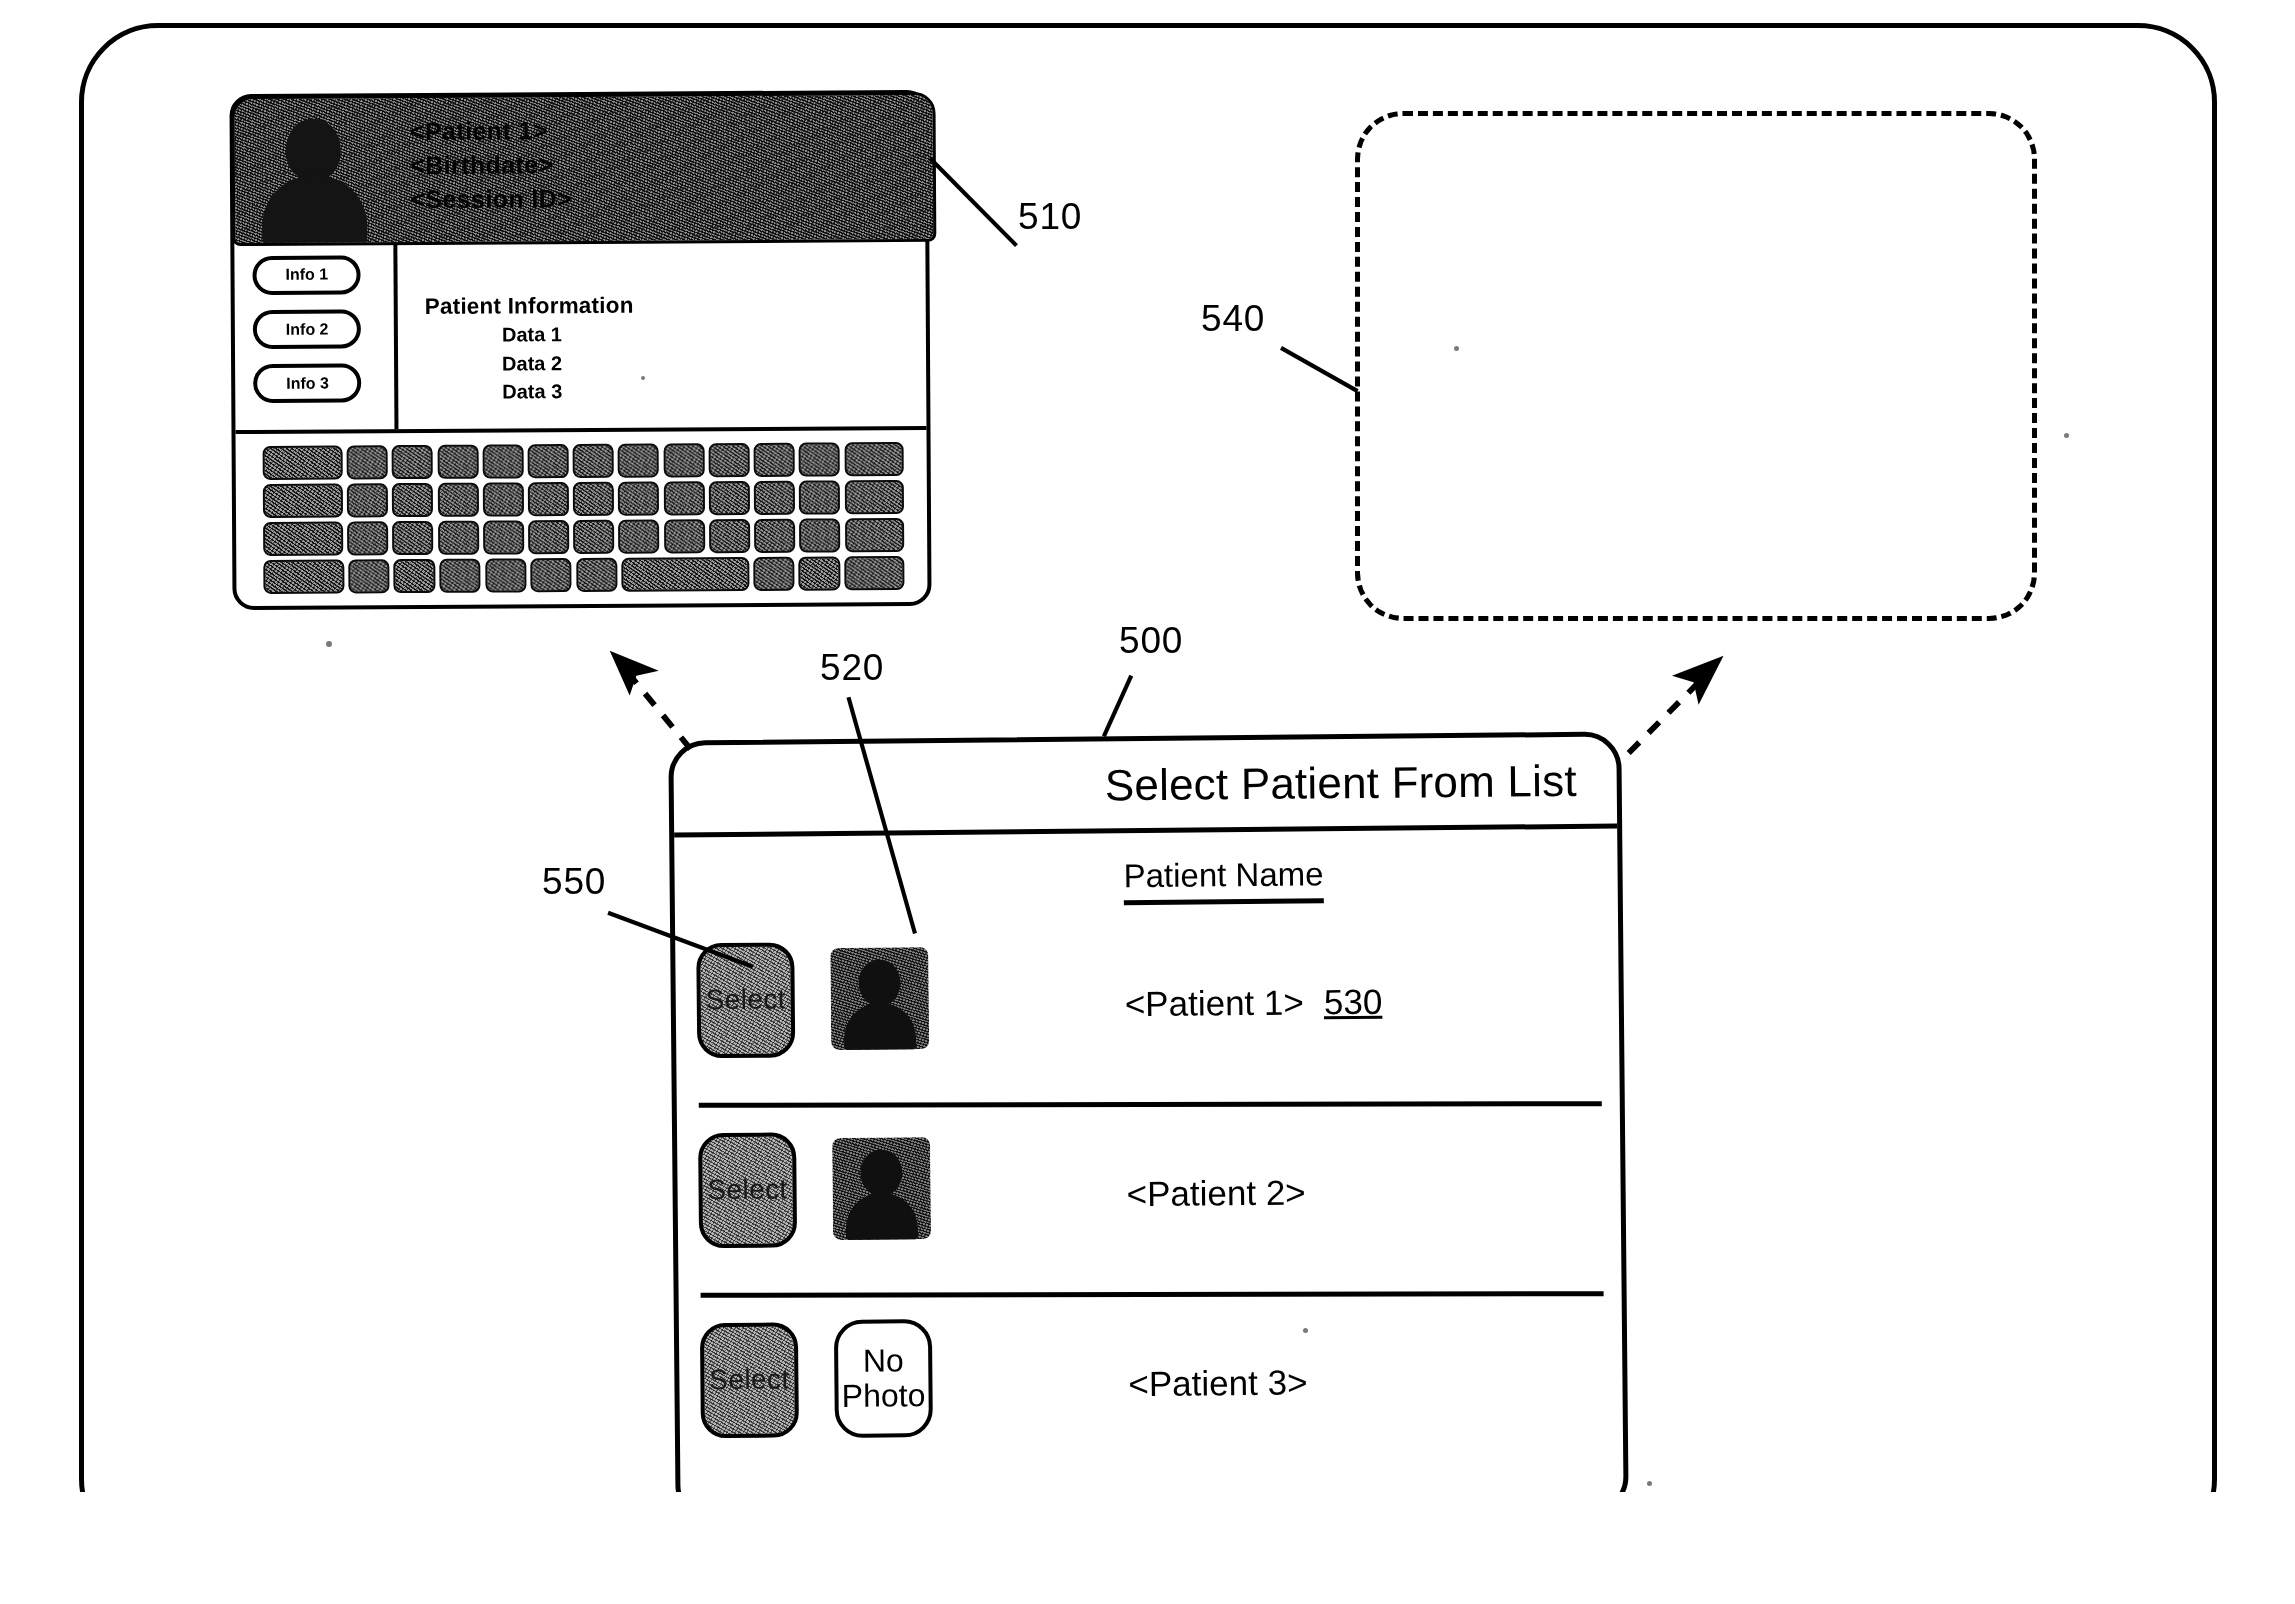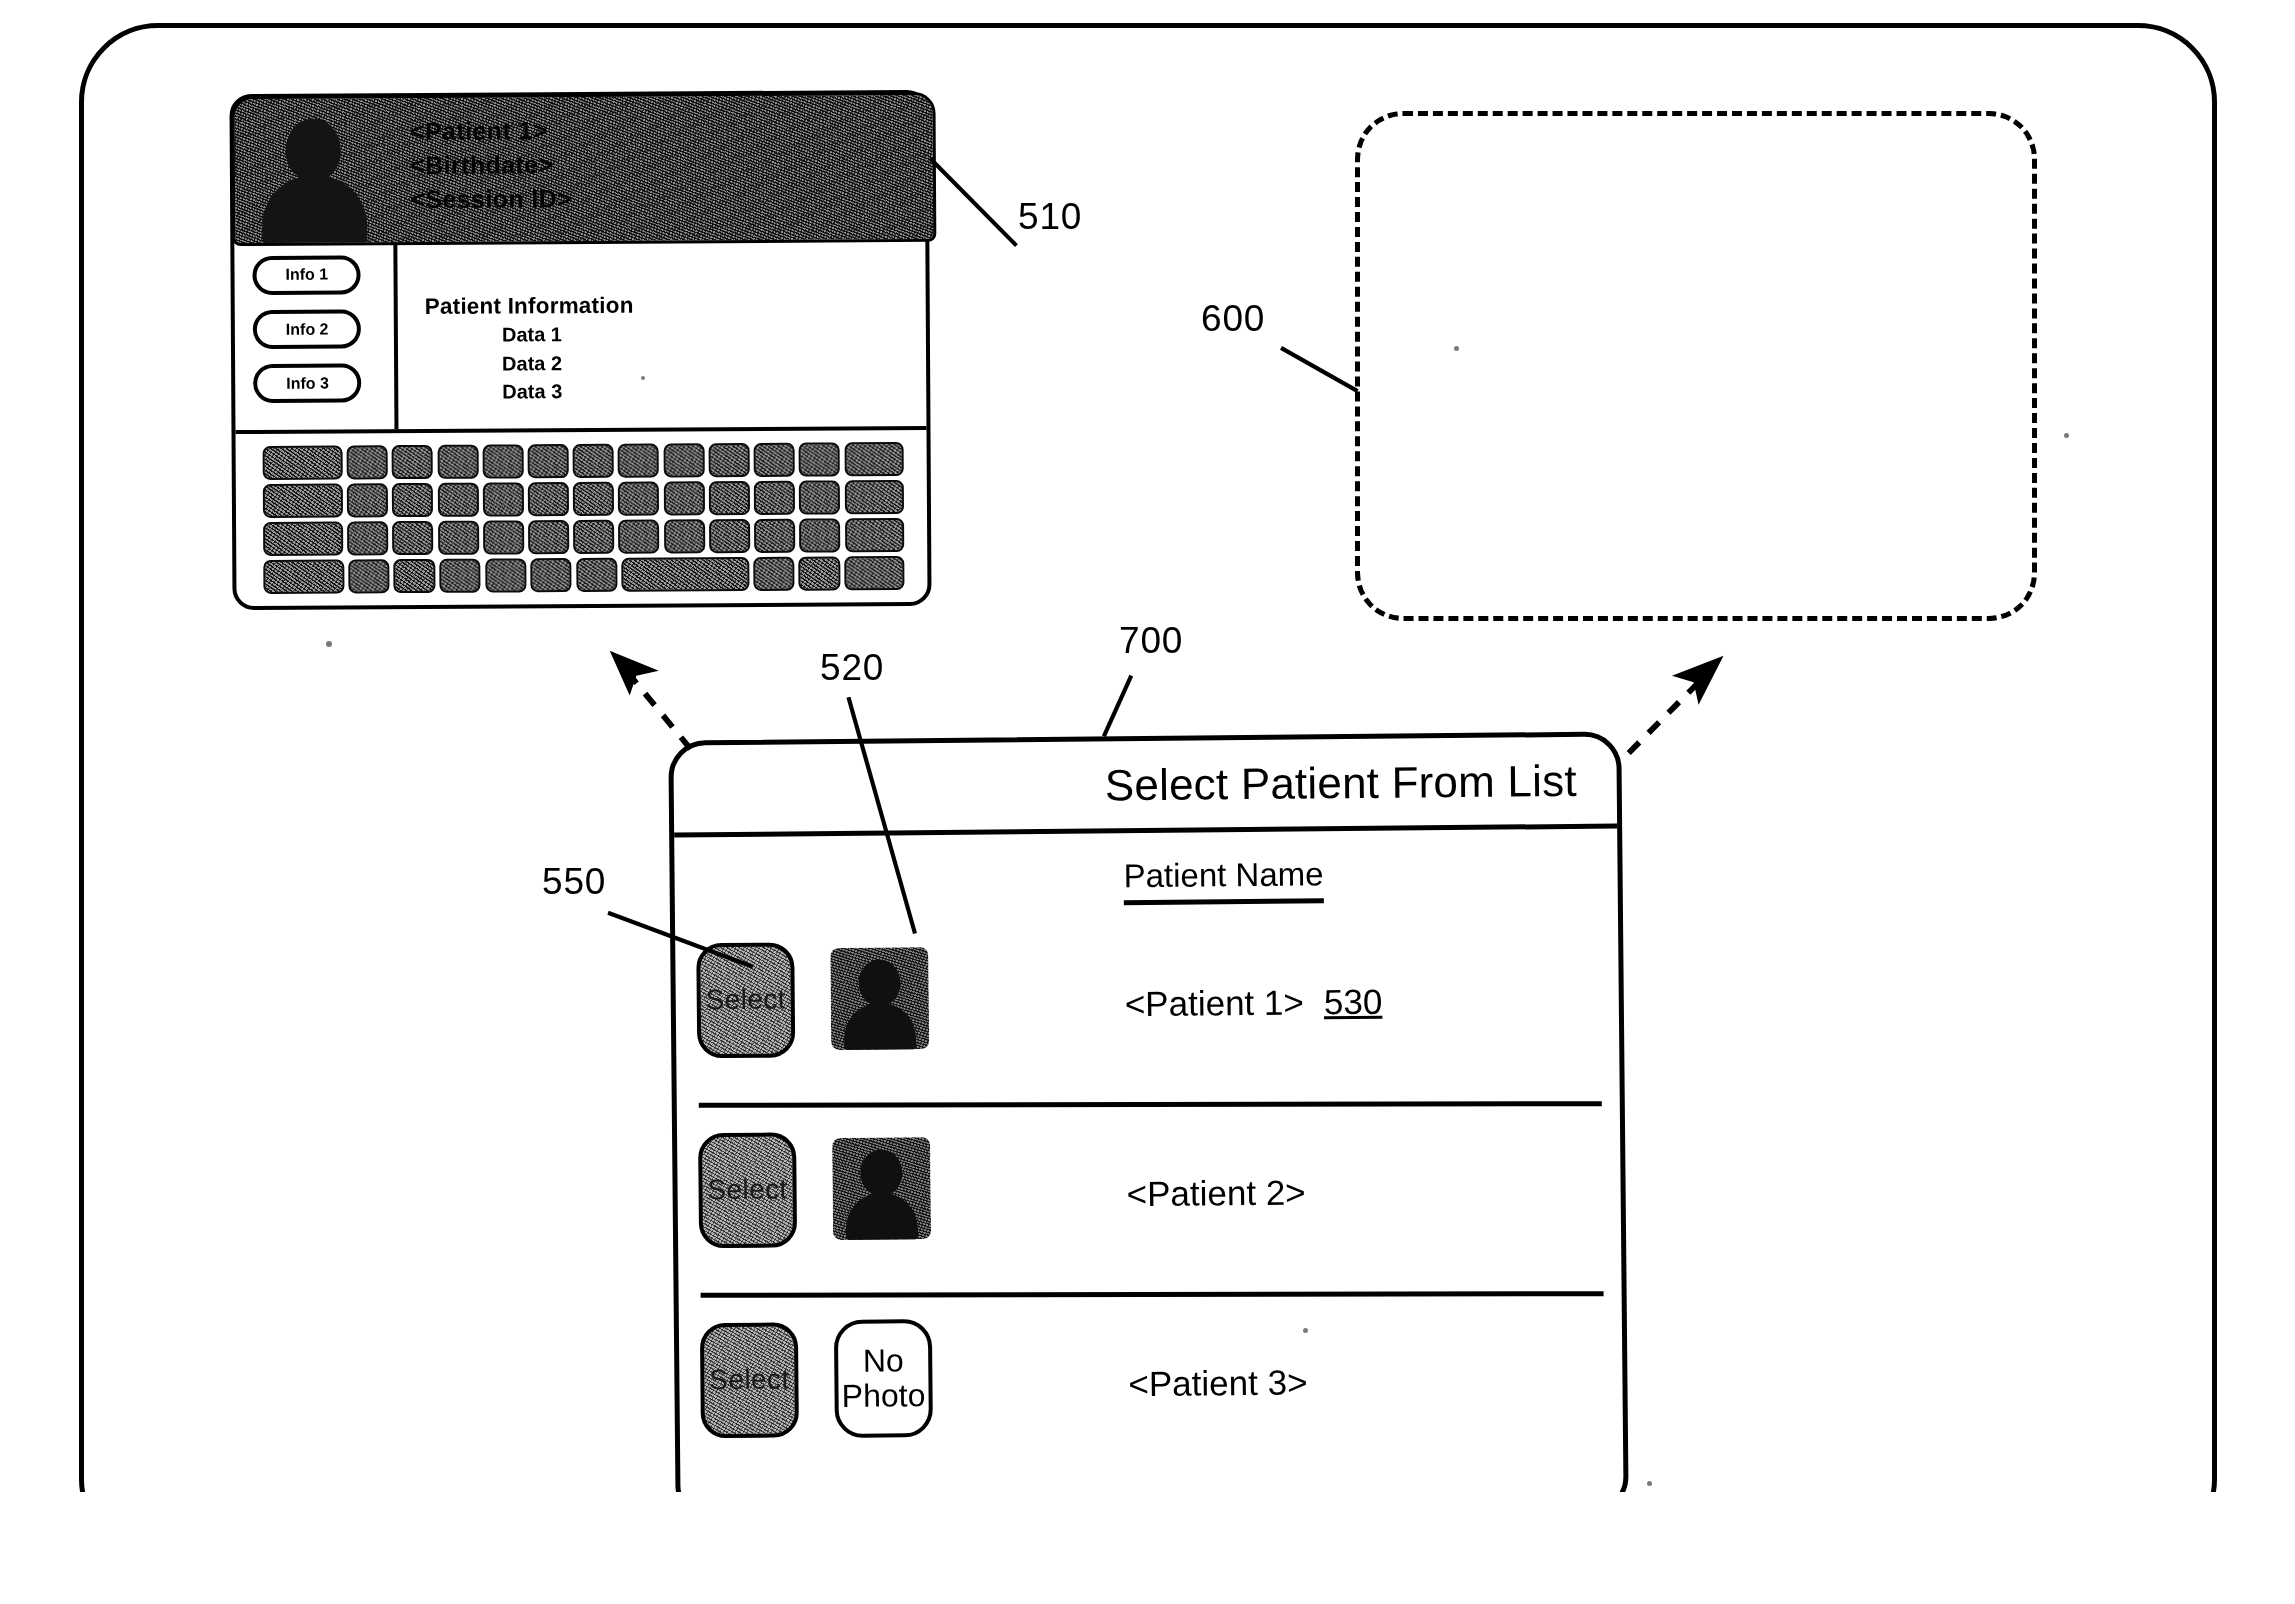--- a/index.html
+++ b/index.html
@@ -514,22 +514,22 @@
         <span>No</span>
         <span>Photo</span>
       </div>
       <div class="pname">
         <span>&lt;Patient 3&gt;</span>
       </div>
     </div>
   </div>
 
   <div class="reflabel ref510">510</div>
-  <div class="reflabel ref540">600</div>
-  <div class="reflabel ref500">700</div>
+  <div class="reflabel ref540">540</div>
+  <div class="reflabel ref500">500</div>
   <div class="reflabel ref520">520</div>
   <div class="reflabel ref550">550</div>
 
   <svg class="overlay" viewBox="0 0 2759 1929">
 
     <line x1="1222" y1="295" x2="1118" y2="190" stroke="#000" stroke-width="5"></line>
 
     <line x1="1540" y1="418" x2="1632" y2="470" stroke="#000" stroke-width="5"></line>
 
     <line x1="1360" y1="812" x2="1327" y2="885" stroke="#000" stroke-width="5"></line>

